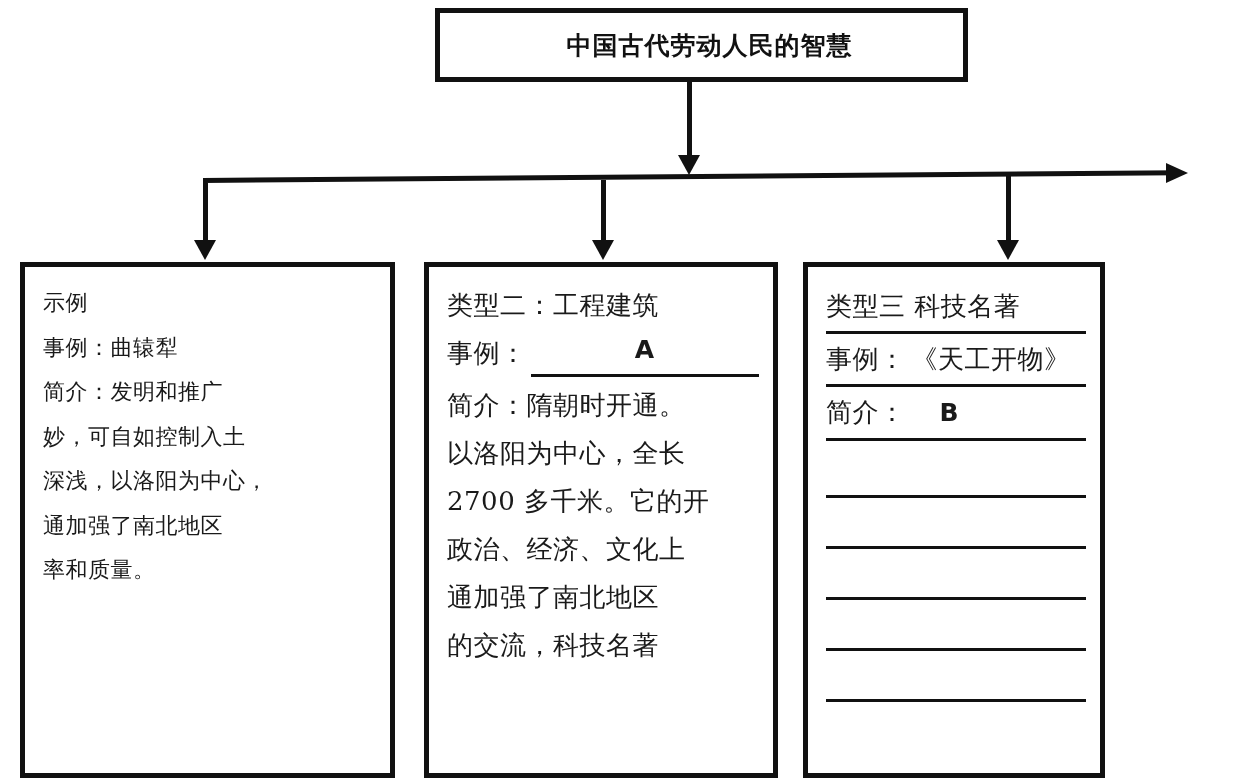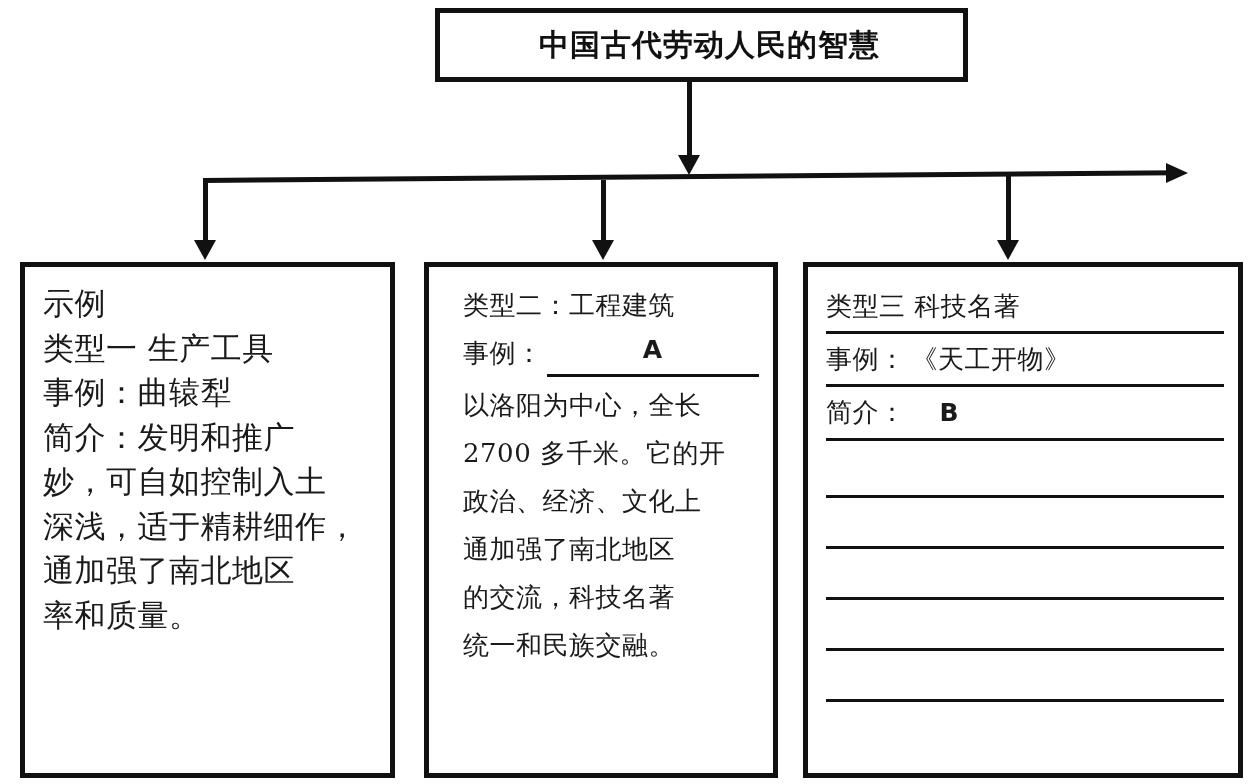--- a/index.html
+++ b/index.html
@@ -27,21 +27,21 @@
     height: 74px;
     border: 5px solid #111111;
     box-sizing: border-box;
     background: #ffffff;
     display: flex;
     align-items: center;
     justify-content: center;
   }
   .title-text {
     font-family: "DejaVu Serif", "Liberation Serif", serif;
-    font-size: 30px;
+    font-size: 25px;
     font-weight: 700;
     letter-spacing: 1px;
     color: #111111;
     white-space: nowrap;
     margin-left: 16px;
   }
 
   
   .v-line {
     position: absolute;
@@ -71,39 +71,39 @@
   
   .card {
     position: absolute;
     border: 5px solid #111111;
     box-sizing: border-box;
     background: #ffffff;
     top: 262px;
     height: 516px;
   }
   #card-1 { left: 20px;  width: 375px; }
-  #card-2 { left: 424px; width: 354px; padding-left: 16px; }
-  #card-3 { left: 803px; width: 440px; }
+  #card-2 { left: 424px; width: 354px; }
+  #card-3 { left: 803px; width: 302px; }
 
   .card-inner {
     position: relative;
     width: 100%;
     height: 100%;
     padding: 14px 14px 0 18px;
     box-sizing: border-box;
   }
 
   .hand {
     font-family: "DejaVu Serif", "Liberation Serif", serif;
     color: #1a1a1a;
     font-size: 25px;
     line-height: 44px;
     letter-spacing: 0.5px;
   }
-  #card-1 .hand { font-size: 31px; line-height: 44.5px; }
+  #card-1 .hand { font-size: 22px; line-height: 44.5px; }
   #card-2 .hand { font-size: 26px;  line-height: 48px; }
   #card-3 .hand { font-size: 26px;  line-height: 50px; }
 
   .latin {
     font-family: "DejaVu Sans", "Liberation Sans", sans-serif;
     font-size: 25px;
     font-weight: 700;
   }
 
   
@@ -155,43 +155,42 @@
 
   <div class="v-line" style="left:601px; top:180px; width:5px; height:63px;"></div>
   <div class="arrowhead-down" style="left:592px; top:240px;"></div>
 
   <div class="v-line" style="left:1006px; top:175px; width:5px; height:68px;"></div>
   <div class="arrowhead-down" style="left:997px; top:240px;"></div>
 
   <div class="card" id="card-1">
     <div class="card-inner">
       <div class="hand">示例</div>
-      <div class="hand">类型一  生产工具</div>
       <div class="hand">事例：曲辕犁</div>
       <div class="hand">简介：发明和推广</div>
       <div class="hand">妙，可自如控制入土</div>
-      <div class="hand">深浅，适于精耕细作，</div>
+      <div class="hand">深浅，以洛阳为中心，</div>
       <div class="hand">通加强了南北地区</div>
       <div class="hand">率和质量。</div>
     </div>
   </div>
 
   <div class="card" id="card-2">
     <div class="card-inner">
       <div class="hand">类型二：工程建筑</div>
       <div class="hand blank-row">
         <span>事例：</span>
         <span class="blank latin">A</span>
       </div>
+      <div class="hand">简介：隋朝时开通。</div>
       <div class="hand">以洛阳为中心，全长</div>
       <div class="hand">2700 多千米。它的开</div>
       <div class="hand">政治、经济、文化上</div>
       <div class="hand">通加强了南北地区</div>
       <div class="hand">的交流，科技名著</div>
-      <div class="hand">统一和民族交融。</div>
     </div>
   </div>
 
   <div class="card" id="card-3">
     <div class="card-inner">
       <div class="hand ul-row">类型三  科技名著</div>
       <div class="hand ul-row">
         <span>事例：</span><span class="val">《天工开物》</span>
       </div>
       <div class="hand ul-row">

